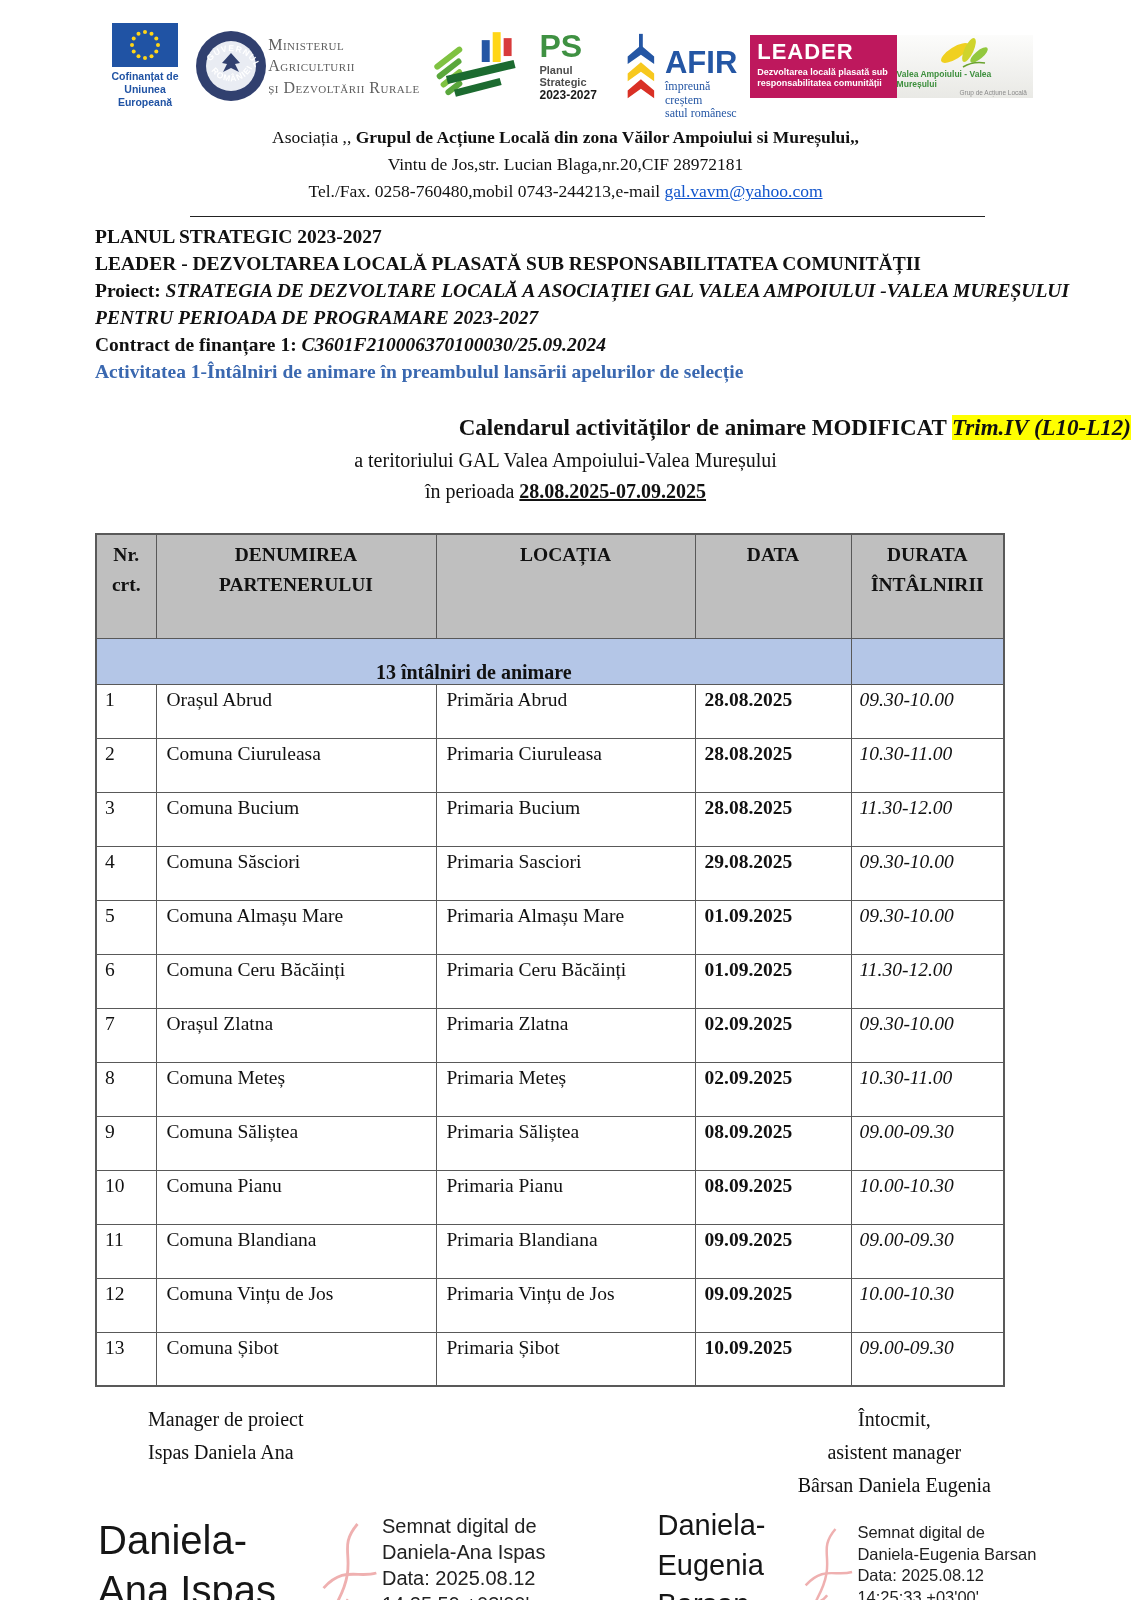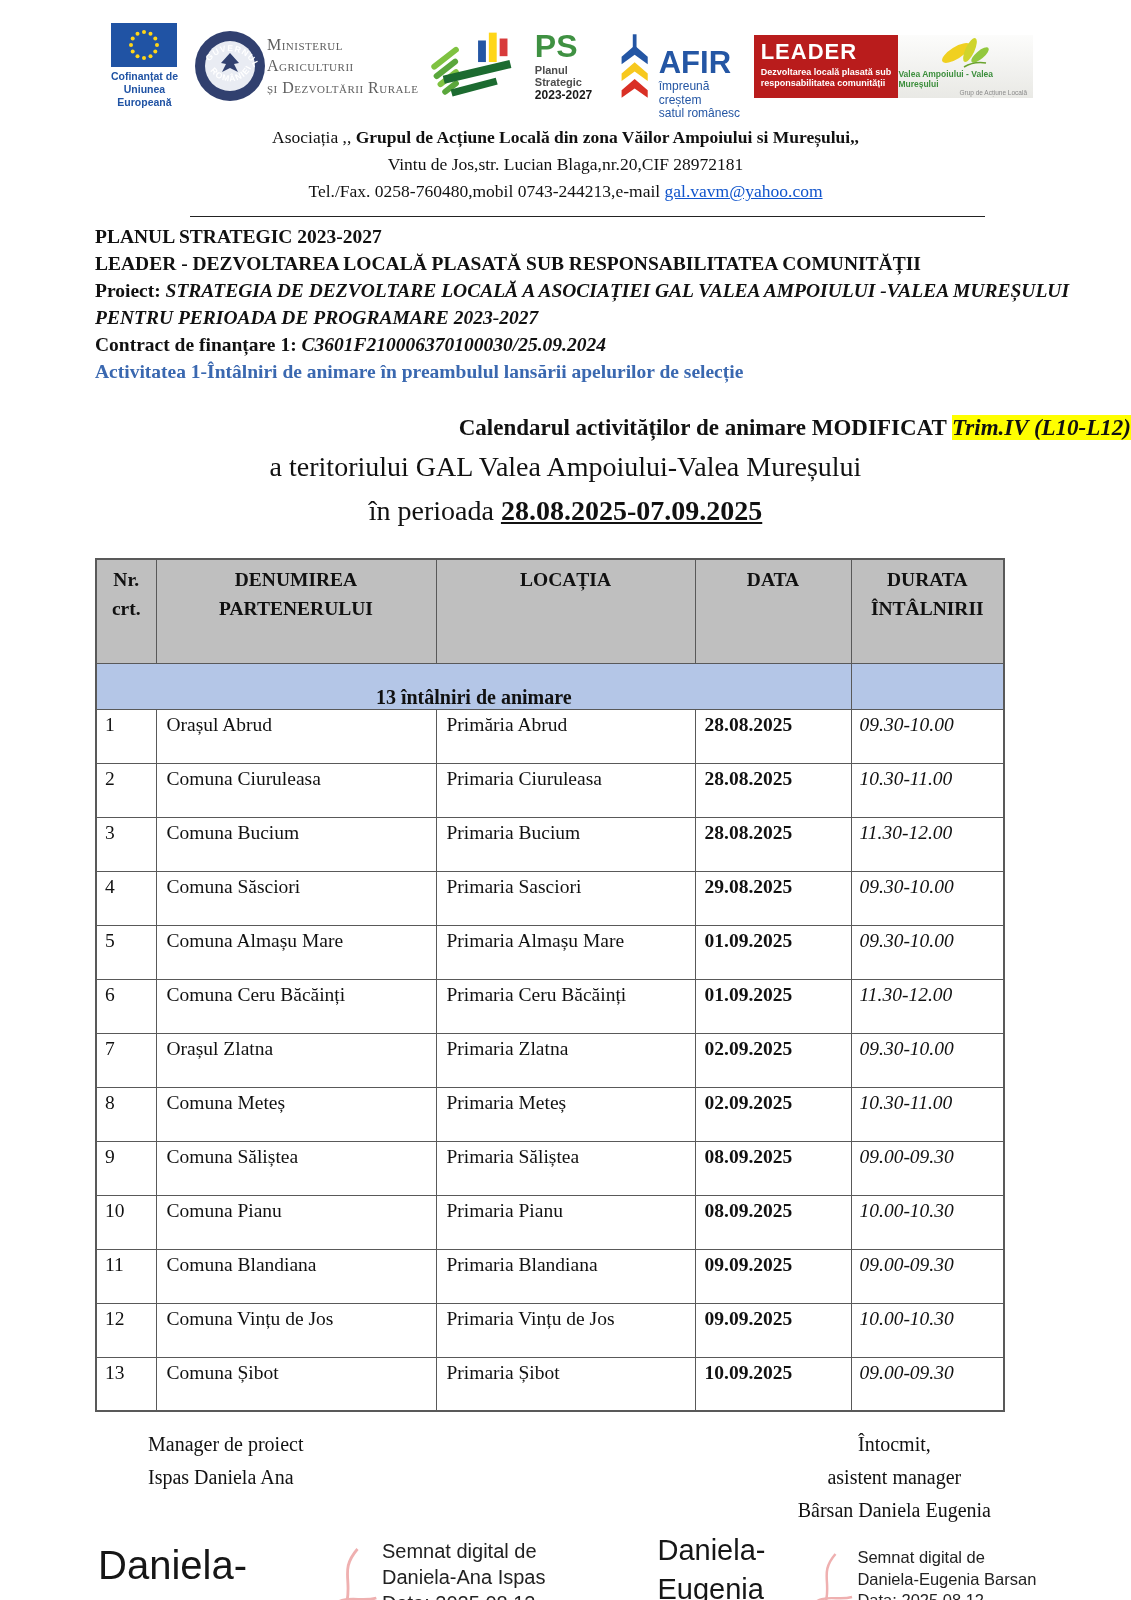--- a/index.html
+++ b/index.html
@@ -9,22 +9,22 @@
   .logos-row { display:flex; align-items:center; justify-content:space-between; margin:16px 98px 0 96px; height:100px; }
   .logo { display:flex; flex-direction:column; align-items:center; }
   .eu-caption { font-family:"Liberation Sans", sans-serif; font-weight:bold; font-size:10.5px; color:#2053a4; text-align:center; line-height:1.25; margin-top:3px; }
   .ministry-text { font-variant:small-caps; font-size:16px; letter-spacing:.5px; color:#5f5f5f; line-height:1.35; text-align:left; }
   .ps-logo { display:flex; gap:20px; }
   .ps-abbr { font-family:"Liberation Sans", sans-serif; font-weight:bold; font-size:32px; color:#3f9142; line-height:1; }
   .ps-sub1 { font-family:"Liberation Sans", sans-serif; font-weight:bold; font-size:11px; color:#4d4d4d; margin-top:2px; }
   .ps-sub2 { font-family:"Liberation Sans", sans-serif; font-weight:bold; font-size:12px; color:#1a1a1a; }
   .afir-logo { display:flex; align-items:center; gap:5px; }
   .afir-name { font-family:"Liberation Sans", sans-serif; font-weight:bold; font-size:31px; color:#2456a4; line-height:1;margin-top:36px; }
-  .afir-tag { font-family:Liberation Sans, sans-serif; font-size:12px; color:#2456a4; line-height:1.15; margin-top:2px; }
-  .leader-box { width:147px; height:63px; background:#b91c1c; color:#fff; font-family:"Liberation Sans", sans-serif; text-align:left; padding:5px 7px; }
+  .afir-tag { font-family:Liberation Serif, serif; font-size:12px; color:#2456a4; line-height:1.15; margin-top:2px; }
+  .leader-box { width:147px; height:63px; background:#be185d; color:#fff; font-family:"Liberation Sans", sans-serif; text-align:left; padding:5px 7px; }
   .leader-name { font-weight:bold; font-size:22px; letter-spacing:1px; line-height:1.1; }
   .leader-tag { font-weight:bold; font-size:9px; line-height:1.25; margin-top:3px; }
   .gal-box { width:137px; height:63px; background:linear-gradient(#fcfcfb,#e9e9e5); display:flex; flex-direction:column; align-items:center; justify-content:flex-start; padding-top:2px; }
   .gal-name { font-family:"Liberation Sans", sans-serif; font-weight:bold; font-size:8.5px; color:#3d8f3d; margin-top:-2px; }
   .gal-sub { font-family:"Liberation Sans", sans-serif; font-size:6.5px; color:#8a8a8a; align-self:flex-end; margin-right:6px; }
 
   
   .assoc { text-align:center; margin-top:8px; font-size:17.5px; line-height:1.55; }
   .assoc a { color:#1155cc; text-decoration:underline; }
   .rule { width:795px; margin-left:190px; border-bottom:1.7px solid #222; height:12px; }
@@ -33,21 +33,21 @@
   .intro { margin:7px 62px 0 95px; font-size:19.5px; line-height:1.38; }
   .intro p { font-weight:bold; }
   .p-project { text-align:justify; }
   .italic { font-style:italic; }
   .activity { color:#3a68b0; }
 
   
   .title-block { text-align:center; margin-top:24px; line-height:1.55; }
   .title-main { font-size:23px; font-weight:bold;text-align:right; }
   .title-highlight { background:#ffff00; font-style:italic; }
-  .title-sub { font-size:28px; }
+  .title-sub { font-size:20px; }
   .dates-underline { font-weight:bold; text-decoration:underline; }
 
   
   table { border-collapse:collapse; table-layout:fixed; width:908px; margin:26px 0 0 95px; font-size:19.5px; border:2px solid #595959; }
   th, td { border:1.6px solid #595959; vertical-align:top; }
   thead th { background:#bfbfbf; font-weight:bold; text-align:center; height:104px; padding-top:5px; line-height:1.5; }
   th.h-durata { text-align:center; padding-left:2px; padding-right:2px; }
   tr.subheader td { background:#b4c6e7; font-weight:bold; text-align:center; height:30px; padding-top:22px; font-size:20px; }
   tbody td { height:54px; padding:4px 6px 0 10px; }
   td.cell-nr { padding-left:8px; }

